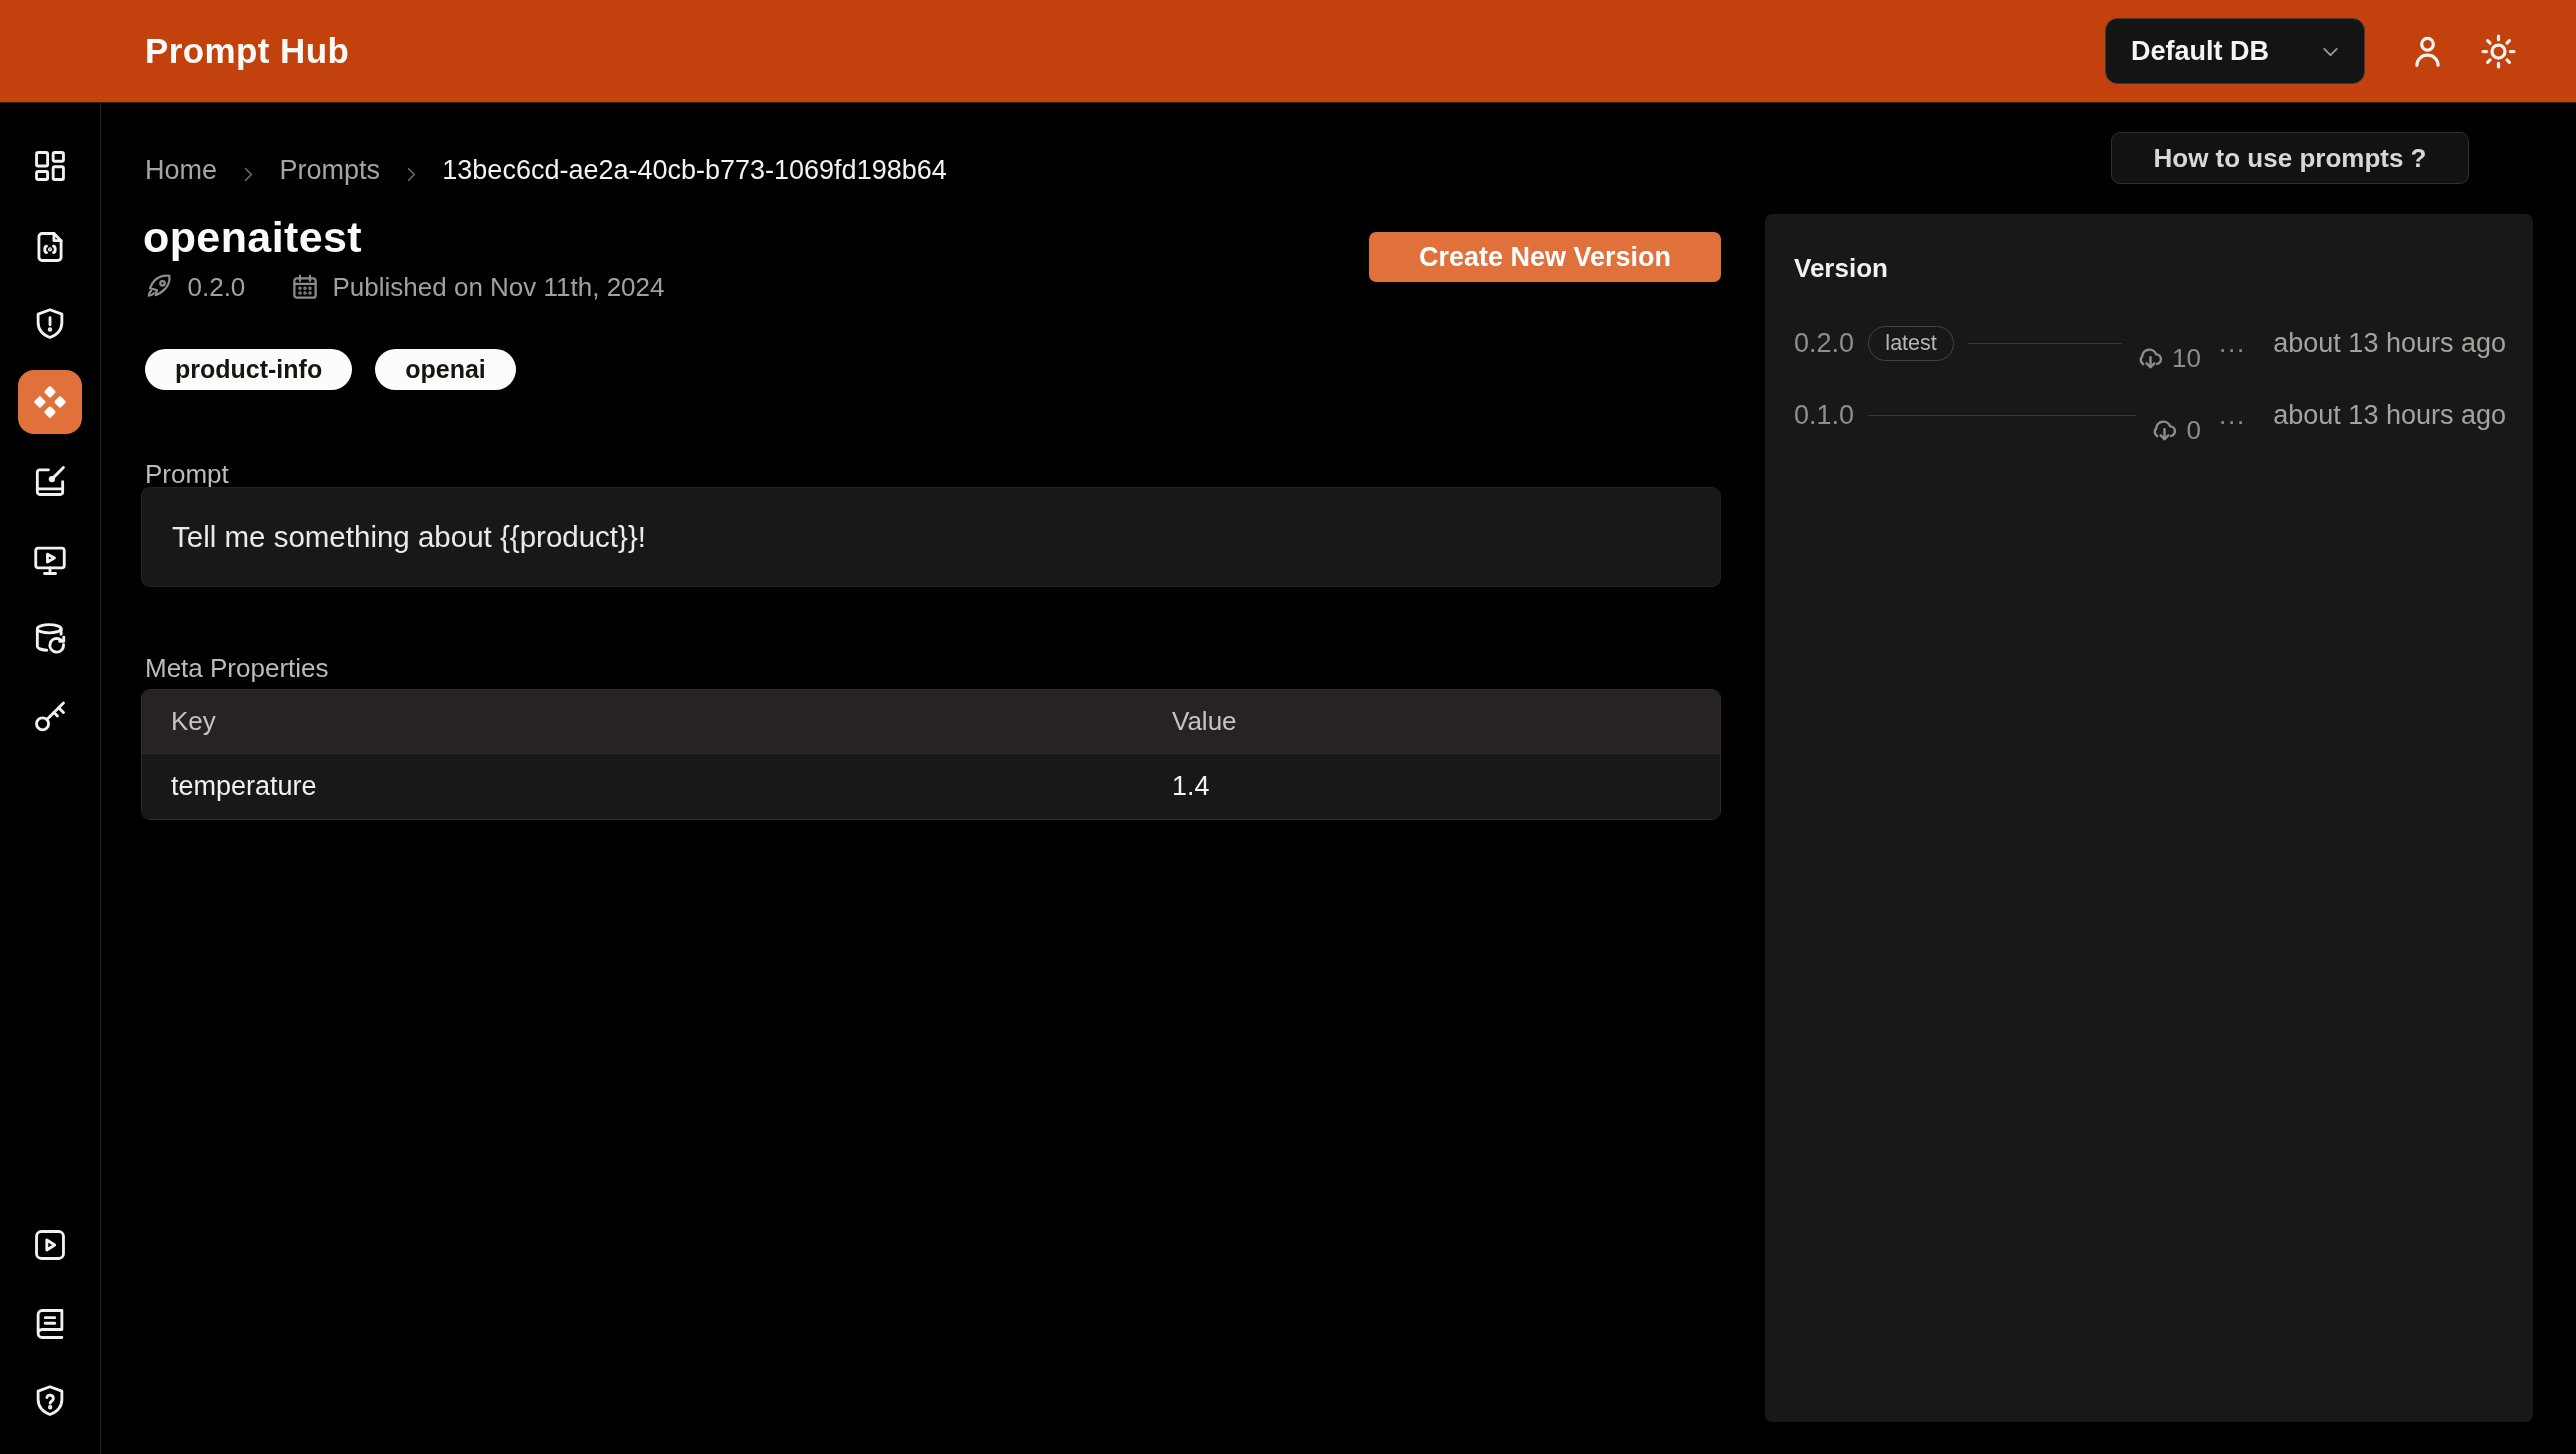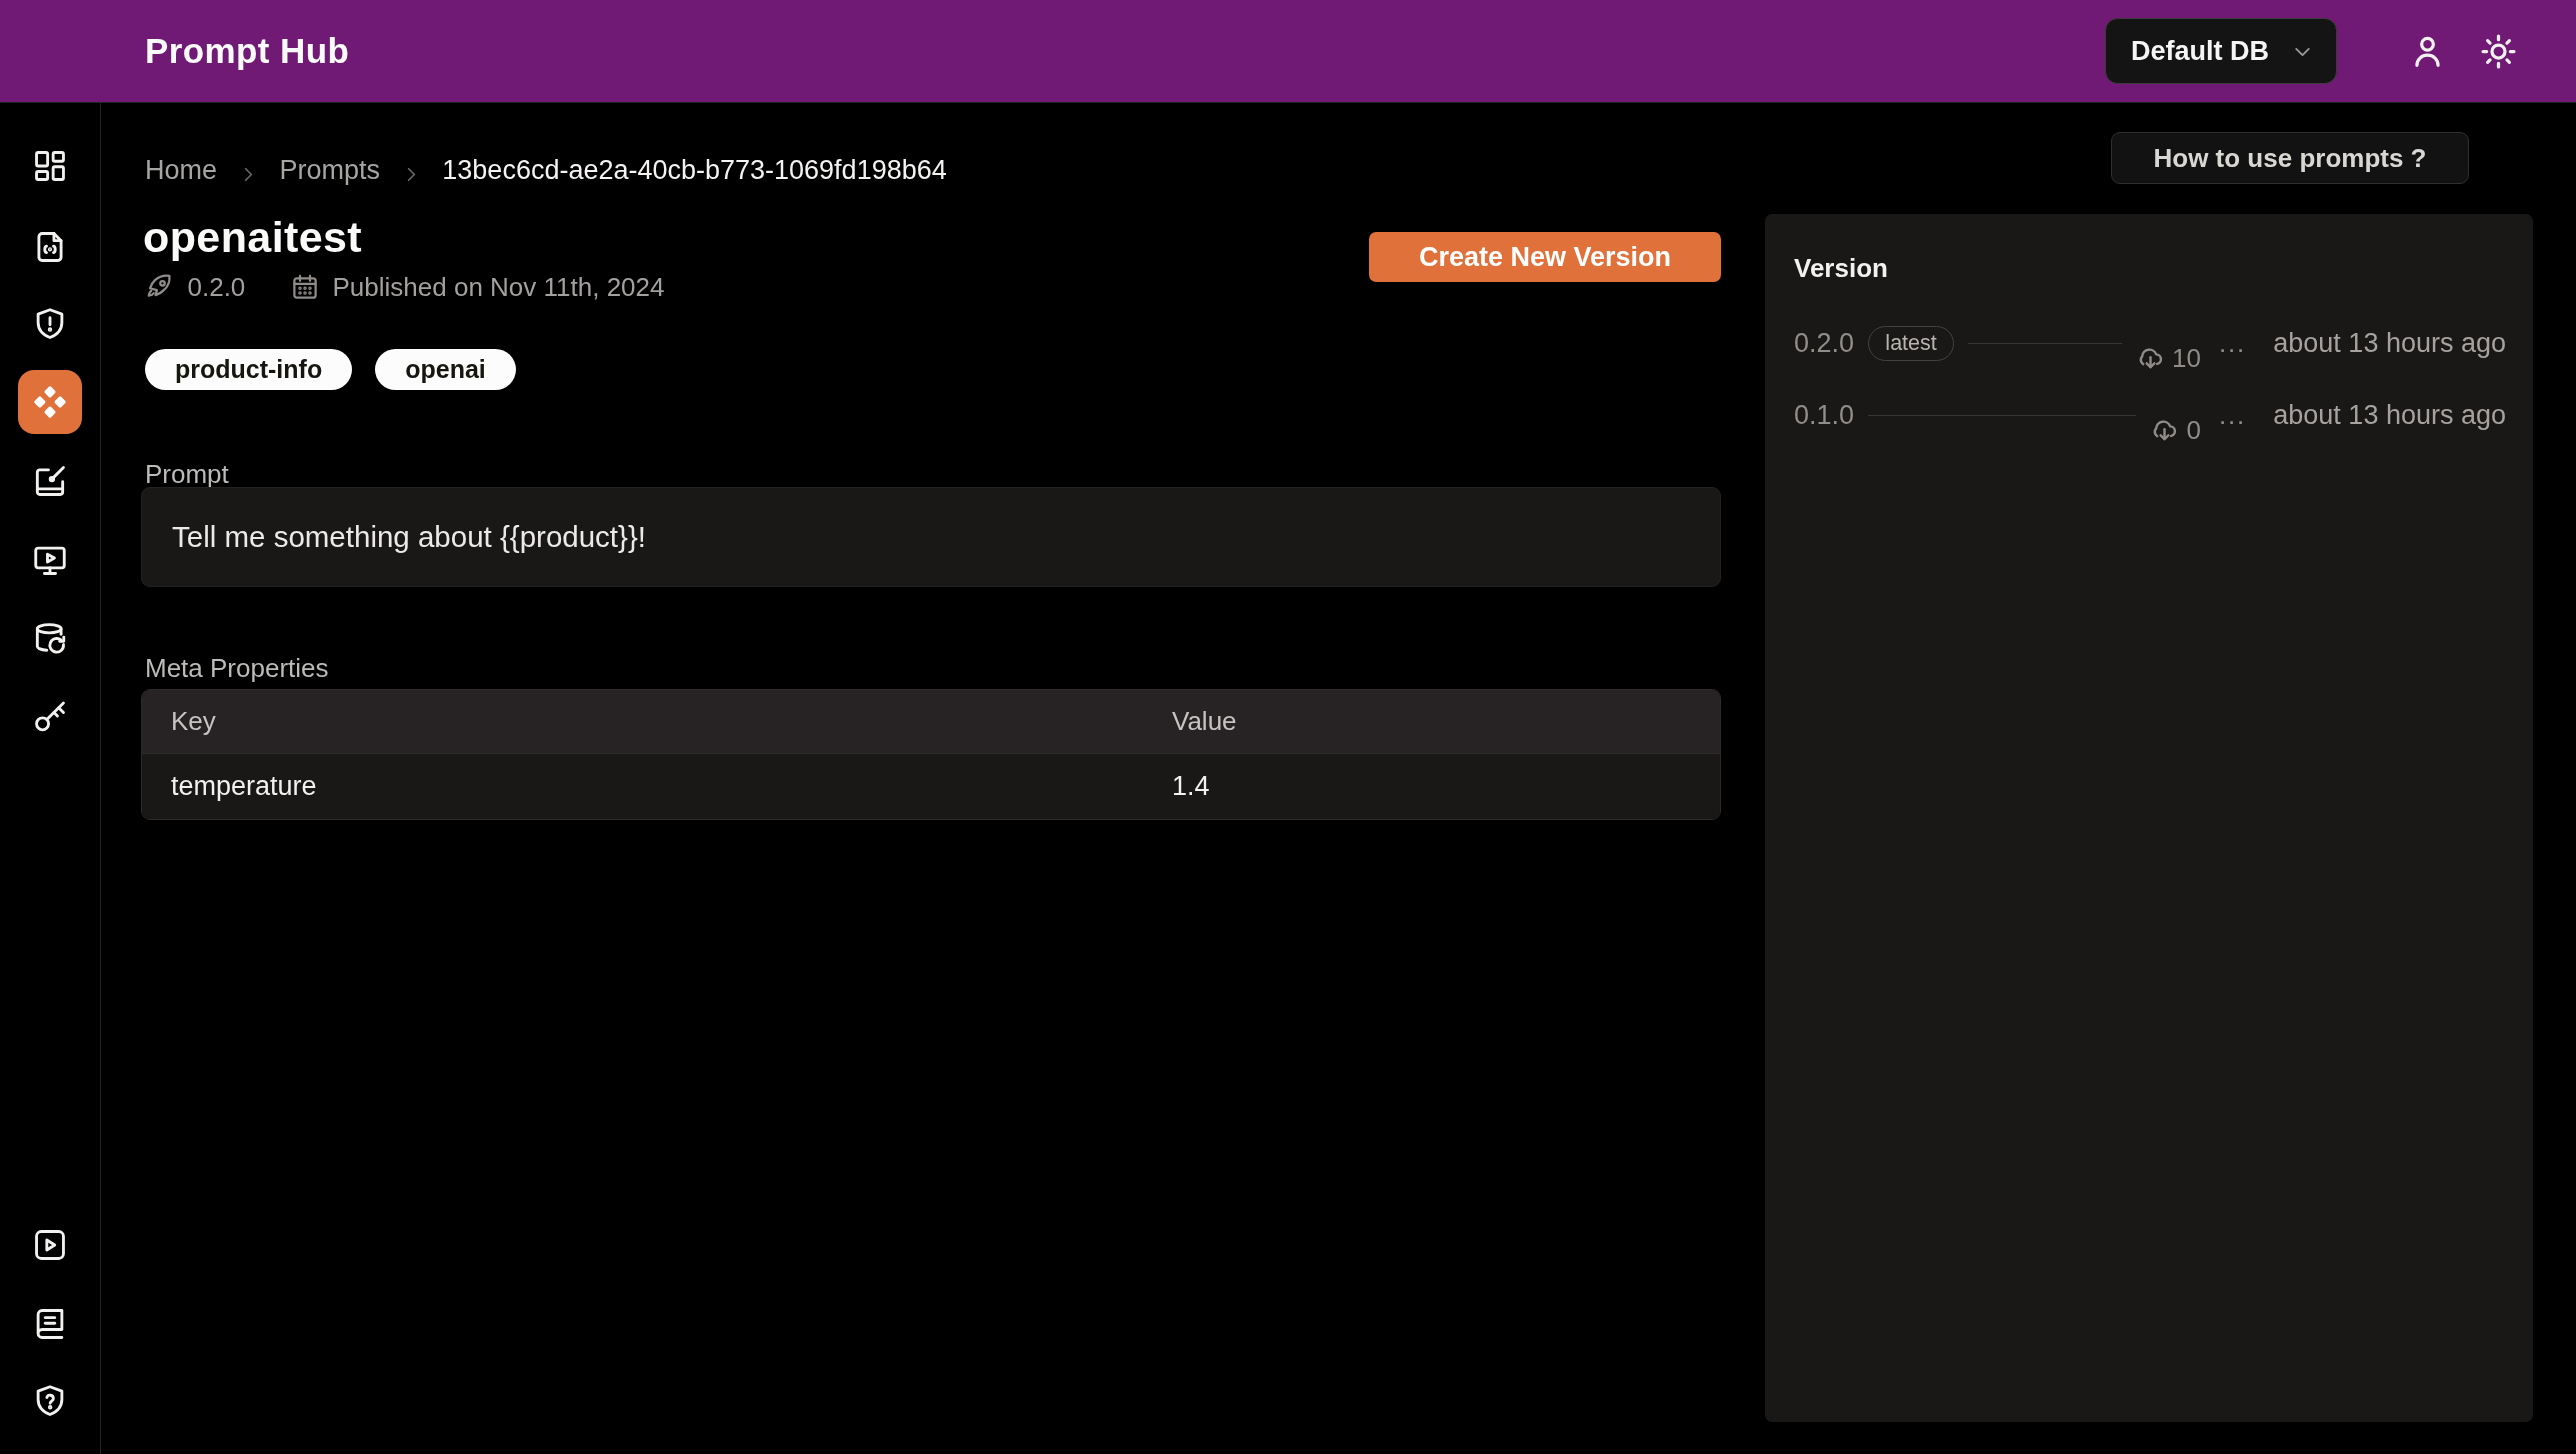--- a/index.html
+++ b/index.html
@@ -1,25 +1,25 @@
 <!DOCTYPE html>
 <html style="font-size:14.3px"><head>
 <meta charset="utf-8">
 <style>
   * { margin:0; padding:0; box-sizing:border-box; }
   html,body { width:2576px; height:1454px; background:#000; overflow:hidden;
               font-family:"Liberation Sans", sans-serif; color:#f3f1ef; }
 
   
   .topbar { position:absolute; left:0; top:0; right:0; height:103px;
-            border-bottom:1.8px solid #232323; background:#701a75; }
+            border-bottom:1.8px solid #232323; background:#c2410c; }
   .app-title { position:absolute; left:145px; top:0; height:101px; display:flex;
                align-items:center; font-size:35px; font-weight:bold; color:#fafafa;
                letter-spacing:0.4px; }
-  .db-btn { position:absolute; left:2105px; top:18px; width:232px; height:66px;
+  .db-btn { position:absolute; left:2105px; top:18px; width:260px; height:66px;
             background:#141414; border:1.8px solid #3b3b3b; border-radius:12.5px;
             display:flex; align-items:center; justify-content:space-between;
             padding:0 21.5px 0 25px; cursor:pointer; }
   .db-btn .lbl { font-size:27px; font-weight:600; color:#f5f5f5; }
   .tb-icon { position:absolute; top:32px; width:39px; height:39px; color:#f2f1ef; cursor:pointer; }
 
   
   .sidebar { position:absolute; left:0; top:0; bottom:0; width:101px;
              border-right:1.8px solid #232323; background:#000; }
   .logo { position:absolute; left:23px; top:16px; width:55px; height:68px; }

